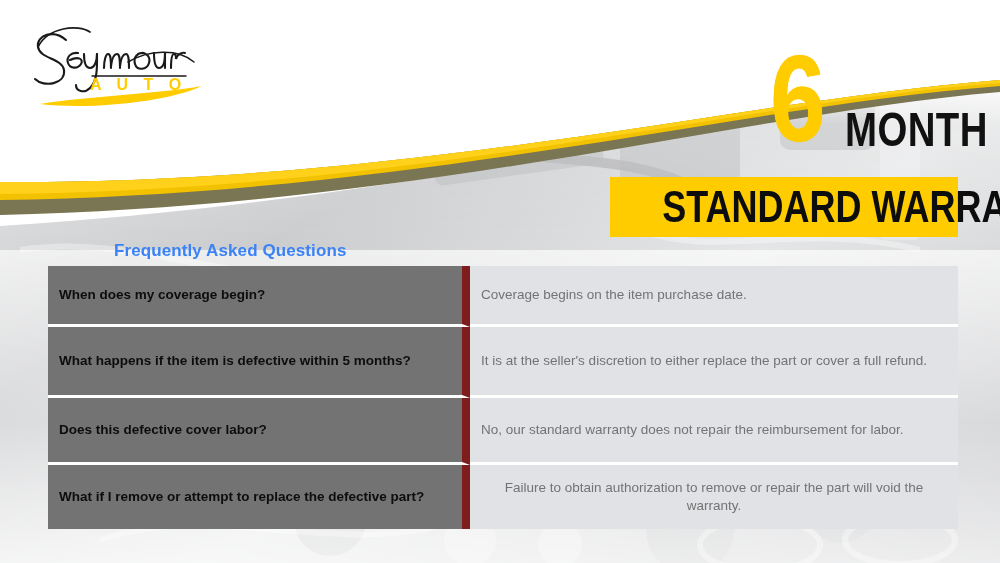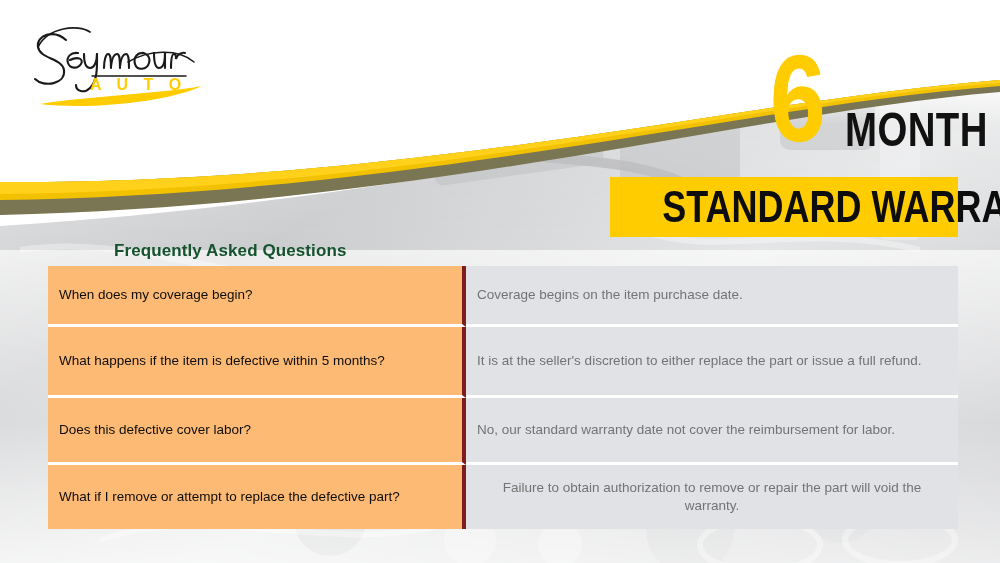--- a/index.html
+++ b/index.html
@@ -102,21 +102,21 @@
   }
 
   
   .faq-title {
     position: absolute;
     left: 114px;
     top: 241px;
     z-index: 5;
     font-size: 17px;
     font-weight: bold;
-    color: #14532d;
+    color: #3b82f6;
     letter-spacing: 0.1px;
   }
 
   
   .faq-table {
     position: absolute;
     left: 48px;
     top: 266px;
     width: 910px;
     z-index: 5;
@@ -125,26 +125,26 @@
   }
   .faq-table tr { }
   .faq-table td {
     vertical-align: middle;
     padding: 9px 11px;
     border-bottom: 3px solid #ffffff;
   }
   .faq-table tr:last-child td { border-bottom: none; }
   .q-cell {
     width: 392px;
-    background: #fdba74;
+    background: #737373;
     color: #0d0d0d;
     font-size: 13.5px;
-    font-weight: normal;
+    font-weight: bold;
     line-height: 1.28;
-    border-right: 4px solid #7f1d1d;
+    border-right: 8px solid #7f1d1d;
   }
   .a-cell {
     background: #e1e2e6;
     color: #737373;
     font-size: 13.5px;
     font-weight: normal;
     line-height: 1.35;
     text-align: justify;
     padding-left: 14px;
     padding-right: 16px;
@@ -278,25 +278,25 @@
   <div class="faq-title">Frequently Asked Questions</div>
 
   <table class="faq-table">
     <tbody>
       <tr class="r1">
         <td class="q-cell">When does my coverage begin?</td>
         <td class="a-cell">Coverage begins on the item purchase date.</td>
       </tr>
       <tr class="r2">
         <td class="q-cell">What happens if the item is defective within 5 months?</td>
-        <td class="a-cell">It is at the seller's discretion to either replace the part or issue a full refund.</td>
+        <td class="a-cell">It is at the seller's discretion to either replace the part or cover a full refund.</td>
       </tr>
       <tr class="r3">
         <td class="q-cell">Does this defective cover labor?</td>
-        <td class="a-cell">No, our standard warranty date not cover the reimbursement for labor.</td>
+        <td class="a-cell">No, our standard warranty does not repair the reimbursement for labor.</td>
       </tr>
       <tr class="r4">
         <td class="q-cell">What if I remove or attempt to replace the defective part?</td>
         <td class="a-cell left">Failure to obtain authorization to remove or repair the part will void the warranty.</td>
       </tr>
     </tbody>
   </table>
 
 </div>
 

